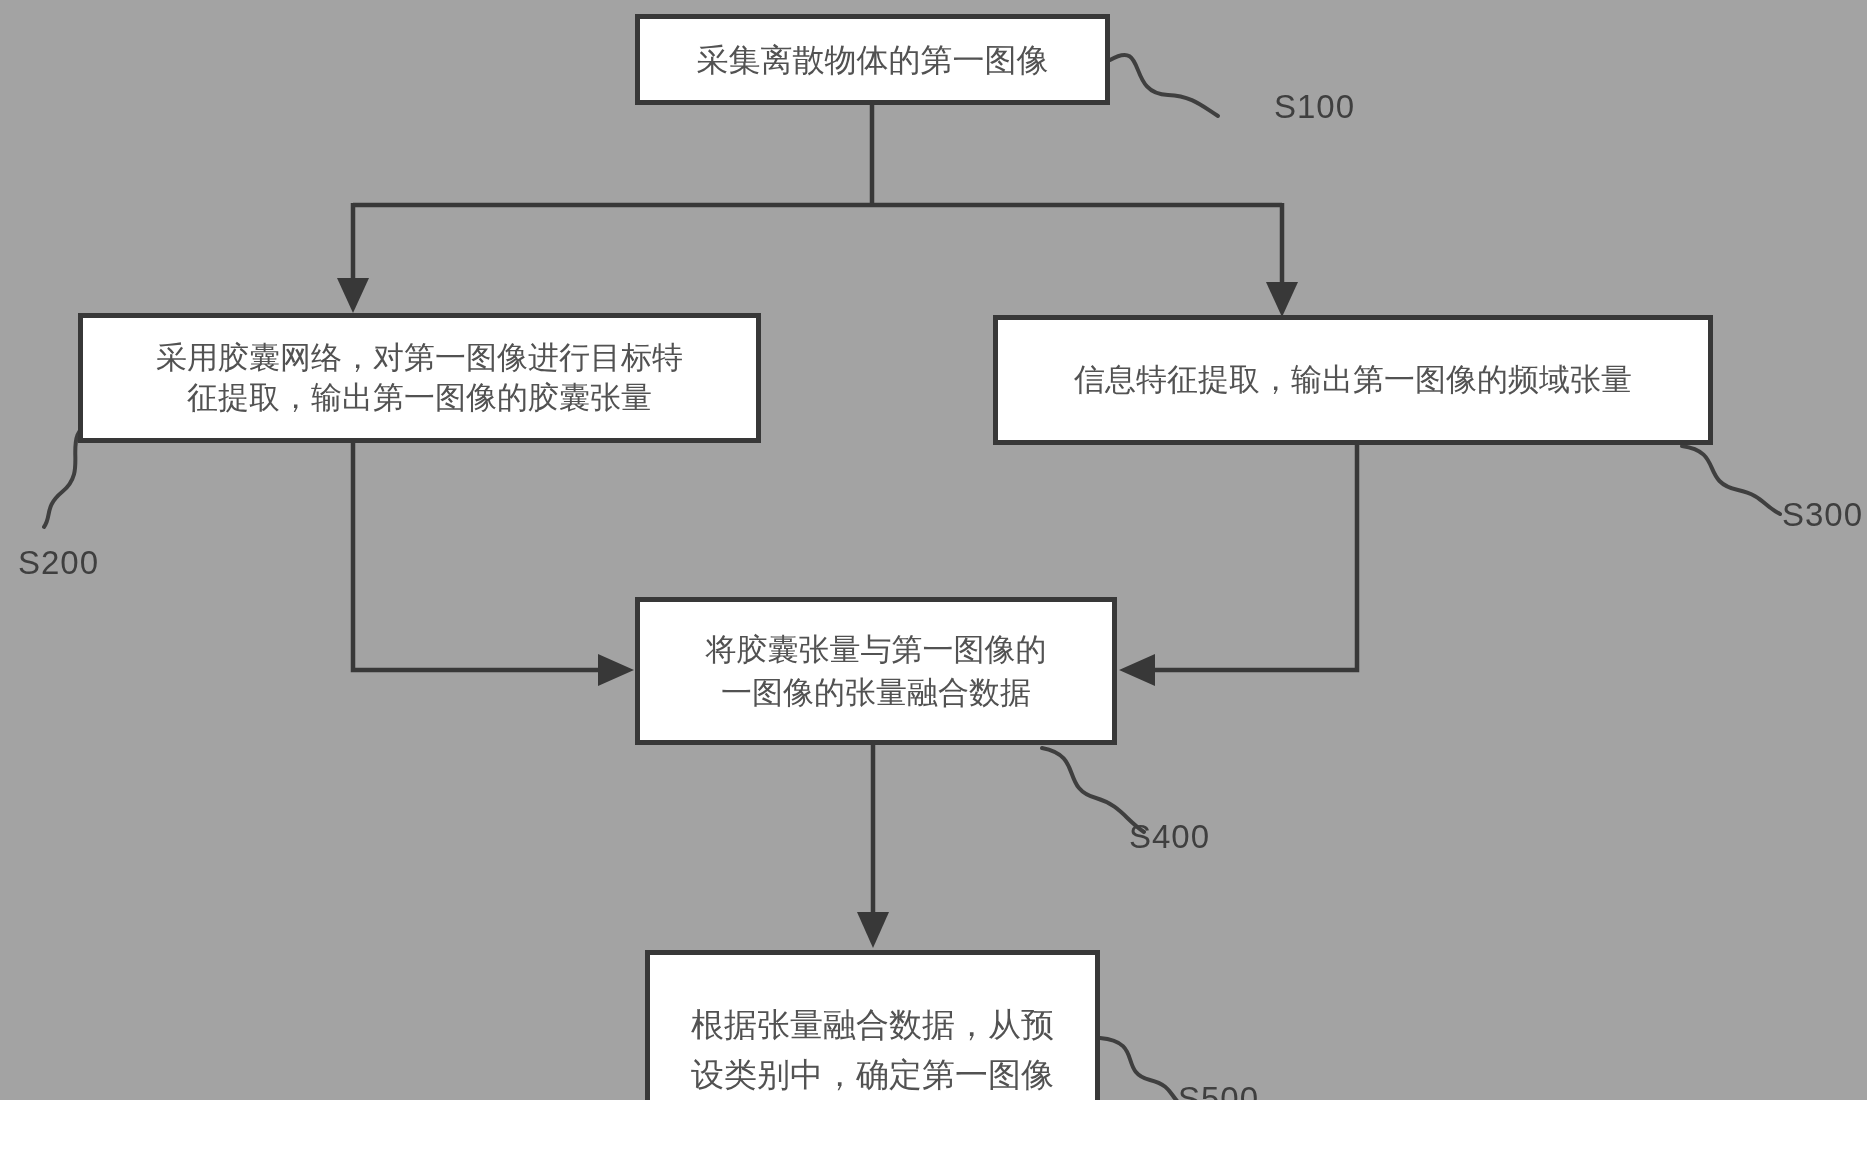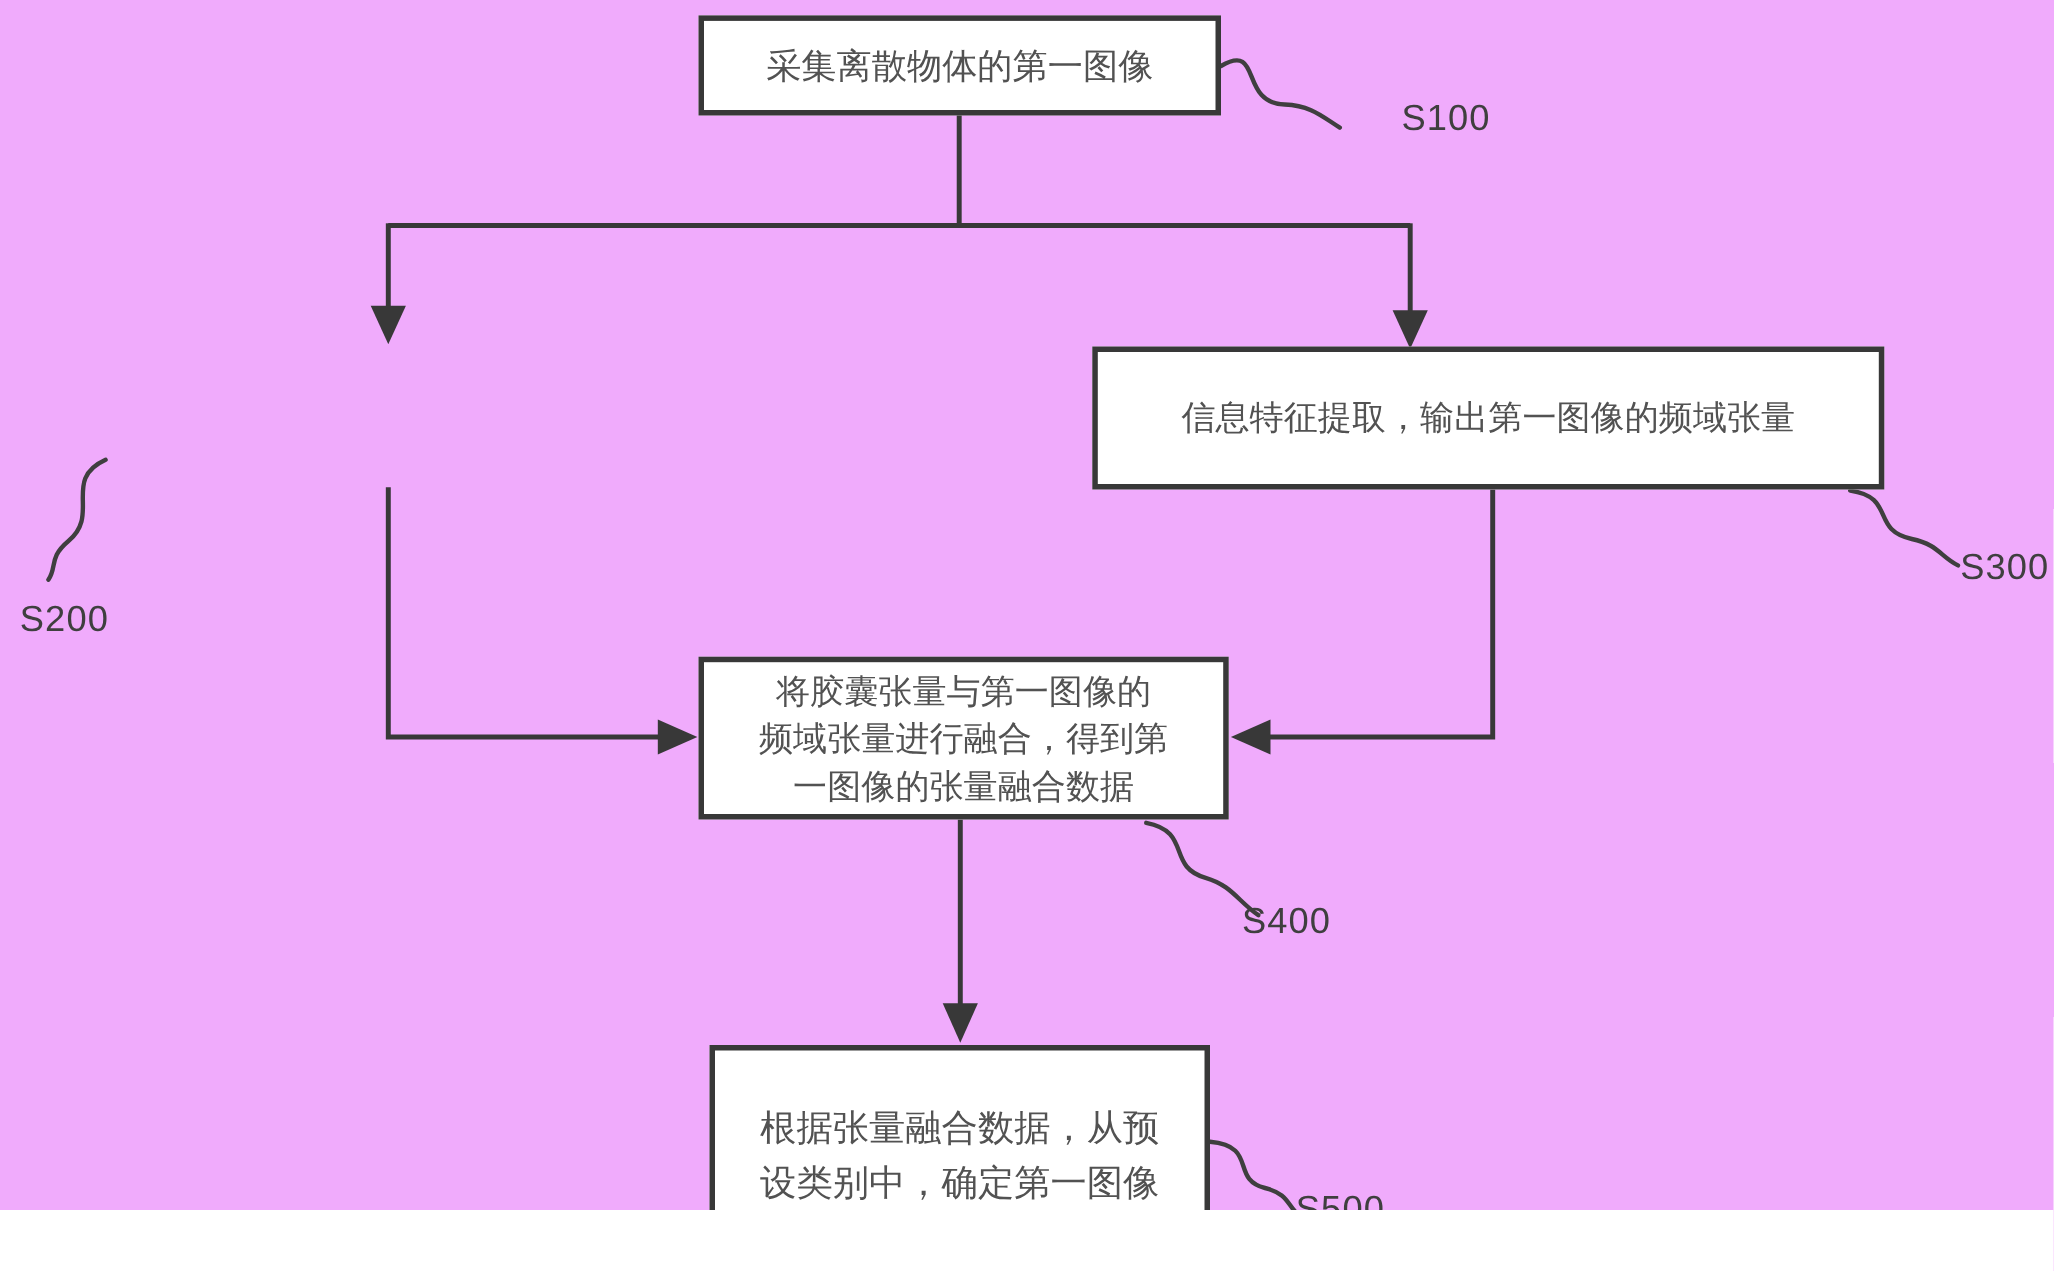--- a/index.html
+++ b/index.html
@@ -1,20 +1,20 @@
 <!DOCTYPE html>
 <html><head>
 <meta charset="utf-8">
 <style>
   html, body { margin: 0; padding: 0; background: #ffffff; }
   #canvas {
     position: relative;
     width: 1867px;
     height: 1100px;
-    background: #f0abfc;
+    background: #a3a3a3;
     font-family: "Liberation Sans", "DejaVu Sans", sans-serif;
     overflow: hidden;
   }
   #wires { position: absolute; left: 0; top: 0; width: 1867px; height: 1167px; }
   .box {
     position: absolute;
     box-sizing: border-box;
     border: 5px solid #383838;
     background: #ffffff;
     display: flex;
@@ -75,28 +75,31 @@
       <path d="M 1682 446 C 1724 452 1700 482 1738 490 C 1762 495 1764 506 1780 514"></path>
       <path d="M 1042 748 C 1084 756 1060 788 1096 798 C 1120 805 1126 820 1144 832"></path>
       <path d="M 1100 1038 C 1144 1042 1118 1072 1150 1080 C 1170 1085 1170 1094 1178 1102"></path>
     </g>
   </svg>
 
   <div id="box-s100" class="box fs-top">
     <div class="ln">采集离散物体的第一图像</div>
   </div>
 
+  <div id="box-s200" class="box fs-side">
+    <div class="ln">采用胶囊网络，对第一图像进行目标特</div>
+    <div class="ln">征提取，输出第一图像的胶囊张量</div>
+  </div>
 
   <div id="box-s300" class="box fs-side">
     <div class="ln">信息特征提取，输出第一图像的频域张量</div>
   </div>
 
   <div id="box-s400" class="box fs-mid">
     <div class="ln">将胶囊张量与第一图像的</div>
-    <div class="ln">频域张量进行融合，得到第</div>
     <div class="ln">一图像的张量融合数据</div>
   </div>
 
   <div id="box-s500" class="box fs-bottom">
     <div class="ln">根据张量融合数据，从预</div>
     <div class="ln">设类别中，确定第一图像</div>
   </div>
 
   <div id="label-s100" class="step-label">S100</div>
   <div id="label-s200" class="step-label">S200</div>

